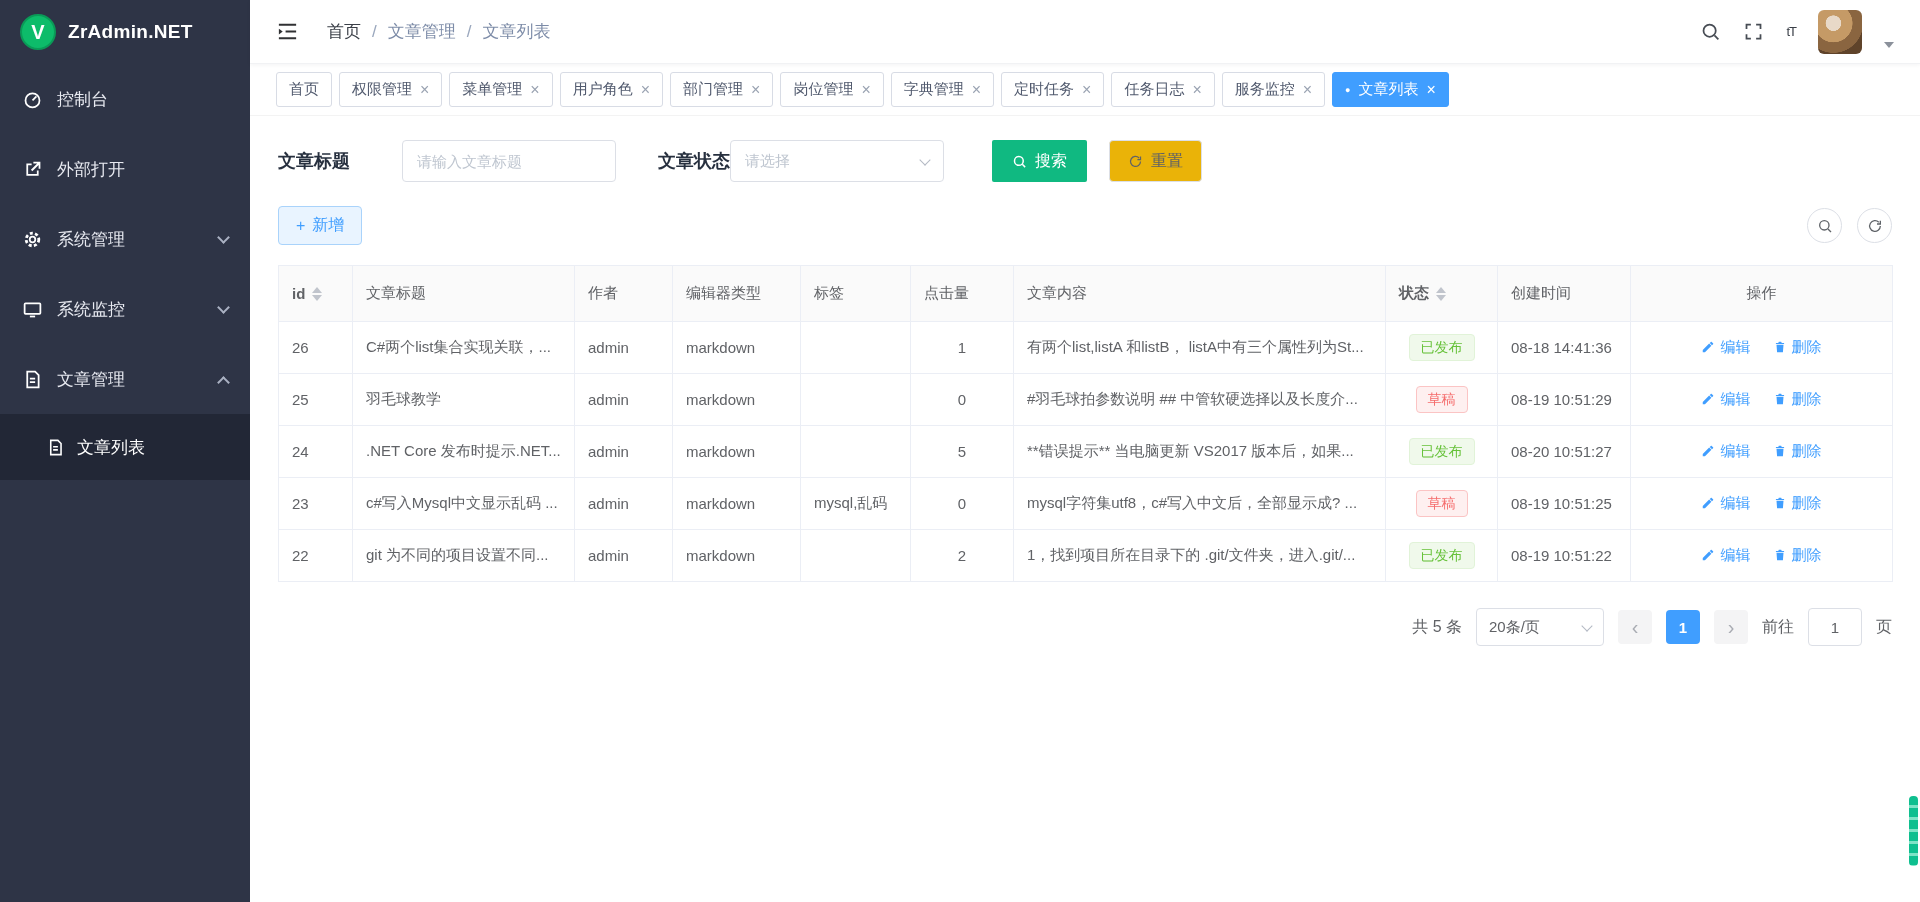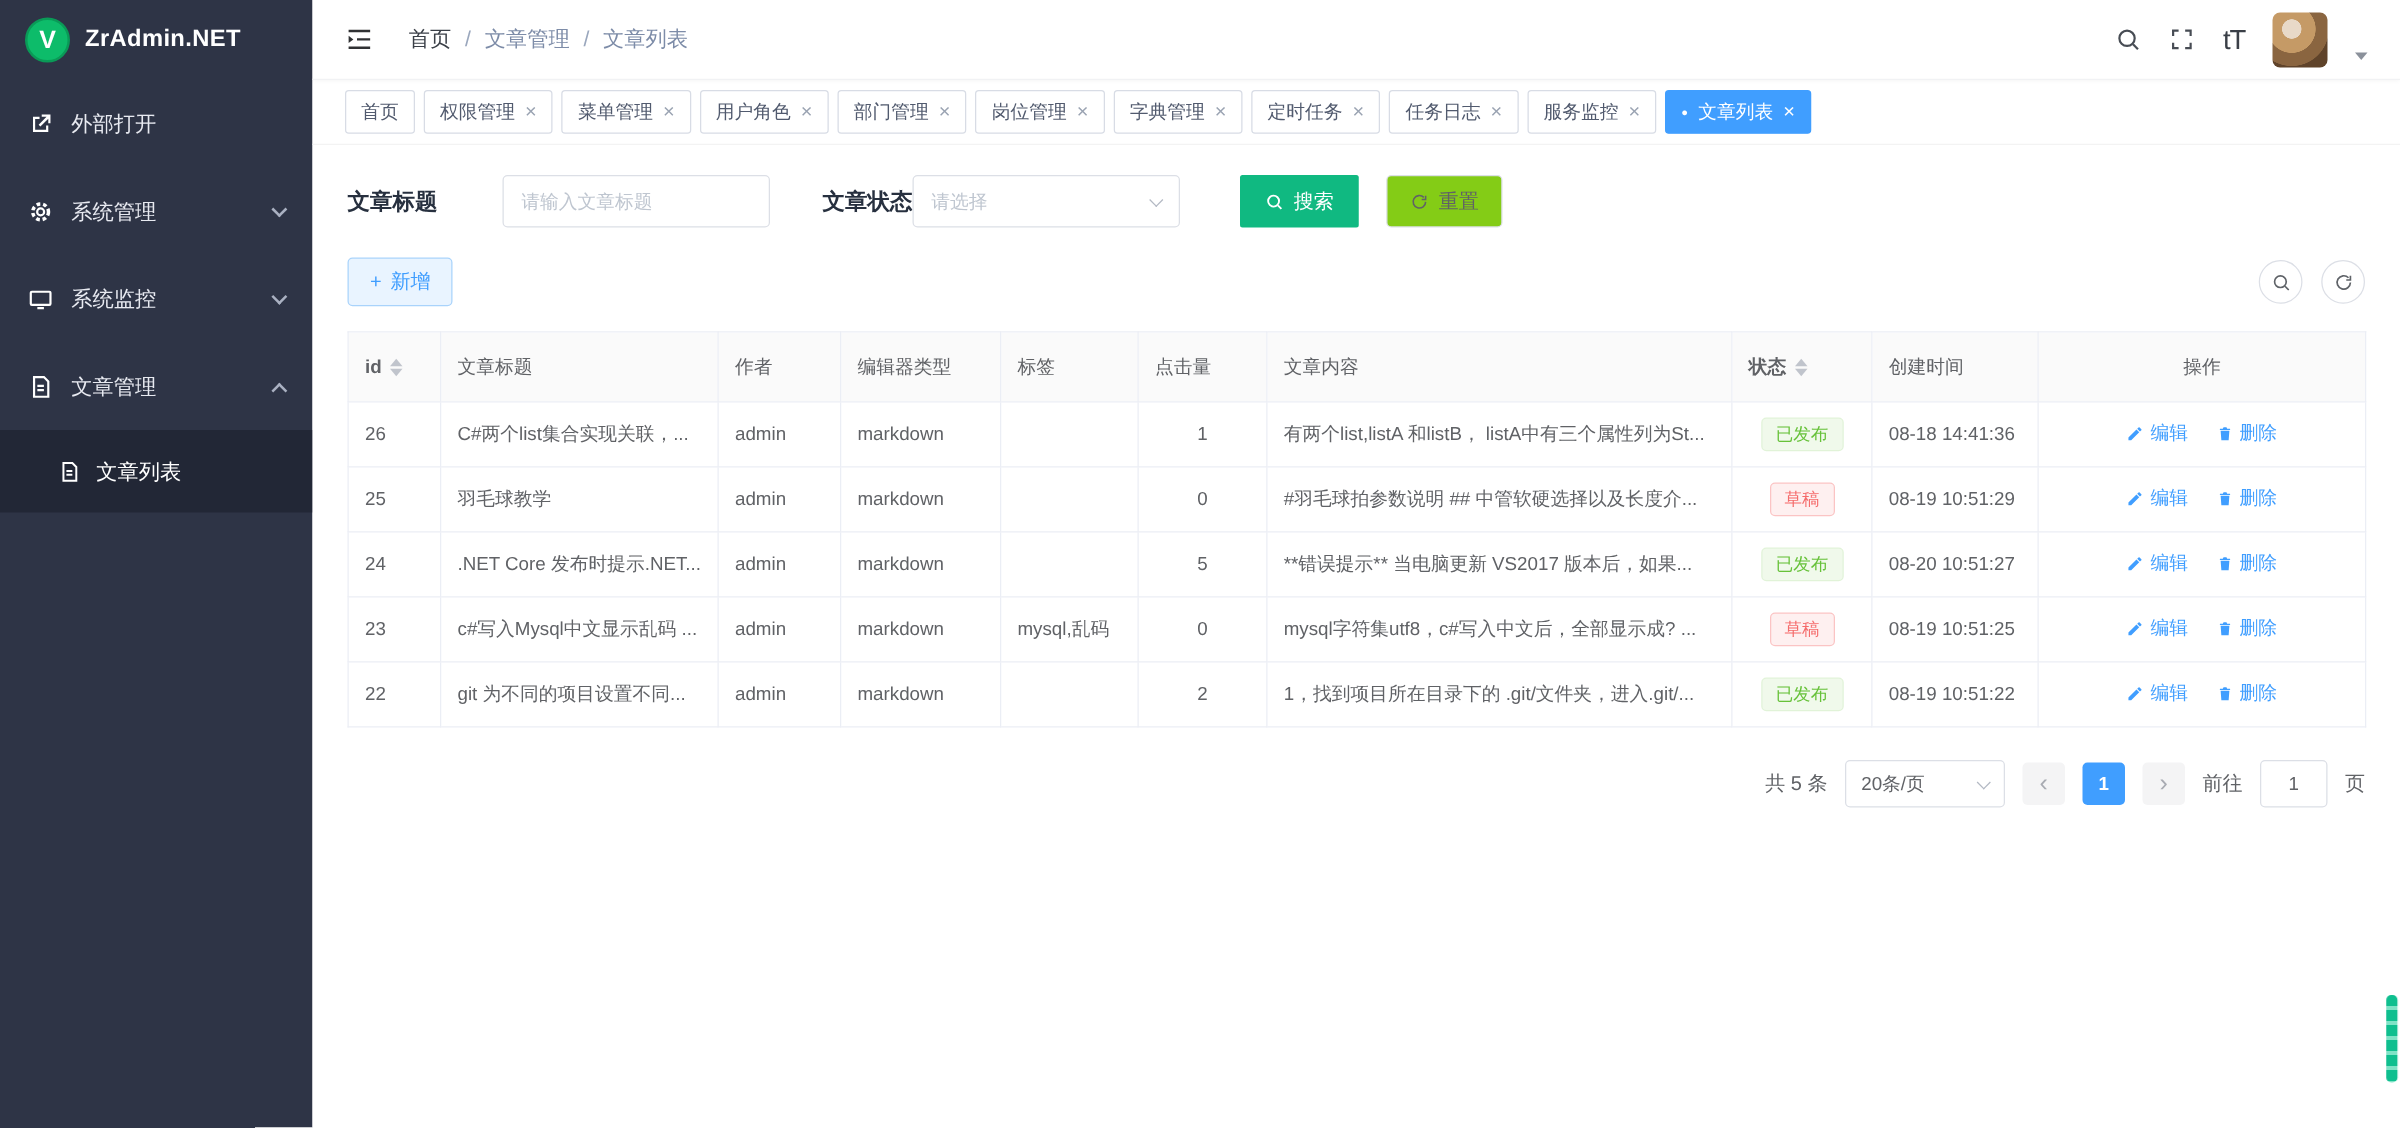--- a/index.html
+++ b/index.html
@@ -28,21 +28,21 @@
   .main { flex:1; min-width:0; display:flex; flex-direction:column; background:#fff; }
 
   .topbar { height:64px; display:flex; align-items:center; padding:0 26px;
     border-bottom:1px solid #f1f2f4; box-shadow:0 1px 4px rgba(0,21,41,.05); }
   .breadcrumb { display:flex; align-items:center; margin-left:28px; font-size:17px; }
   .crumb-first { color:#3a3f47; }
   .crumb-sep { color:#9aa7bd; margin:0 11px; }
   .crumb { color:#7d8ca8; }
   .topbar-right { margin-left:auto; display:flex; align-items:center; gap:22px; }
   .icon-btn { display:flex; align-items:center; justify-content:center; cursor:pointer; }
-  .font-size-icon { font-size:22px; color:#3a3f47; letter-spacing:-1px;text-align:center; }
+  .font-size-icon { font-size:13px; color:#3a3f47; letter-spacing:-1px;text-align:center; }
   .avatar { width:44px; height:44px; border-radius:6px; cursor:pointer;
     background:radial-gradient(circle at 35% 30%, #e8d9c8 0 18%, #c59a66 19% 45%, #8a6540 46% 70%, #5f432a 71% 100%); }
   .avatar-caret { width:0; height:0; border-left:5px solid transparent; border-right:5px solid transparent;
     border-top:6px solid #8b919b; margin-top:26px; }
 
   .tabsbar { height:52px; display:flex; align-items:center; gap:7px; padding:0 26px;
     border-bottom:1px solid #f3f3f3; }
   .tab { height:35px; display:flex; align-items:center; gap:8px; padding:0 12px;
     border:1px solid #d8dce5; border-radius:3px; background:#fff; color:#515a6e;
     font-size:15px; cursor:pointer; white-space:nowrap; }
@@ -60,21 +60,21 @@
     padding:0 14px; font-size:15px; color:#606266; margin-left:52px; outline:none; }
   .f-input::placeholder { color:#bfc6d0; }
   .lbl2 { margin-left:42px; }
   .f-select { width:214px; height:42px; border:1px solid #dcdfe6; border-radius:4px;
     display:flex; align-items:center; justify-content:space-between; padding:0 14px;
     color:#bfc6d0; font-size:15px; cursor:pointer; }
   .sel-chev { width:8px; height:8px; border-right:1.5px solid #b3b9c4; border-bottom:1.5px solid #b3b9c4;
     transform:rotate(45deg); margin-top:-3px; }
   .btn-search { height:42px; padding:0 20px; margin-left:48px; background:#10b981; color:#fff;
     border:none; border-radius:2px; display:flex; align-items:center; gap:8px; font-size:16px; cursor:pointer; }
-  .btn-reset { height:42px; padding:0 18px; margin-left:22px; background:#84cc16; color:#606266;
+  .btn-reset { height:42px; padding:0 18px; margin-left:22px; background:#eab308; color:#606266;
     border:1px solid #dcdfe6; border-radius:4px; display:flex; align-items:center; gap:8px;
     font-size:16px; cursor:pointer; }
 
   
   .toolbar-row { display:flex; align-items:center; margin-bottom:20px; }
   .btn-add { height:39px; padding:0 17px; background:#e9f4ff; border:1px solid #a9d3fb; color:#409eff;
     border-radius:4px; font-size:16px; display:flex; align-items:center; gap:7px; cursor:pointer; }
   .toolbar-right { margin-left:auto; display:flex; gap:15px; }
   .circle-btn { width:35px; height:35px; border:1px solid #dcdfe6; border-radius:50%; background:#fff;
     display:flex; align-items:center; justify-content:center; cursor:pointer; }
@@ -116,20 +116,27 @@
 <body>
 
 <div class="layout">
 
   <aside class="sidebar">
     <div class="logo-row">
       <div class="logo-circle">V</div>
       <div class="logo-title">ZrAdmin.NET</div>
     </div>
 
+    <div class="menu-item">
+      <svg width="21" height="21" viewBox="0 0 24 24" fill="none" stroke="#fff" stroke-width="2">
+          <circle cx="12" cy="13" r="8"></circle>
+          <path d="M12 13l4.5-4.5"></path>
+        </svg>
+      <span>控制台</span>
+    </div>
 
     <div class="menu-item">
       <svg width="21" height="21" viewBox="0 0 24 24" fill="#fff">
           <path d="M5 5h6v2H7v10h10v-4h2v6H5z"></path>
           <path d="M13 3h8v8h-2V6.8l-7.2 7.2-1.6-1.6L17.4 5H13z"></path>
         </svg>
       <span>外部打开</span>
     </div>
 
     <div class="menu-item">

